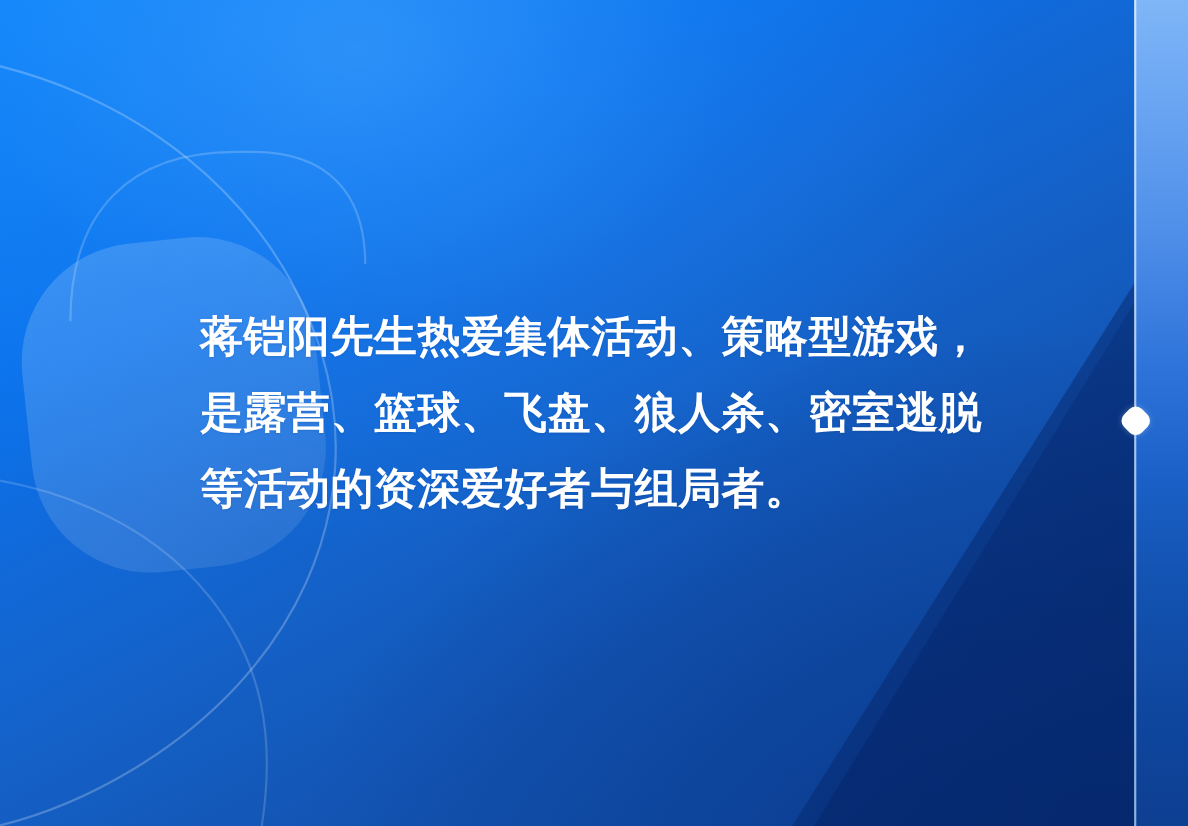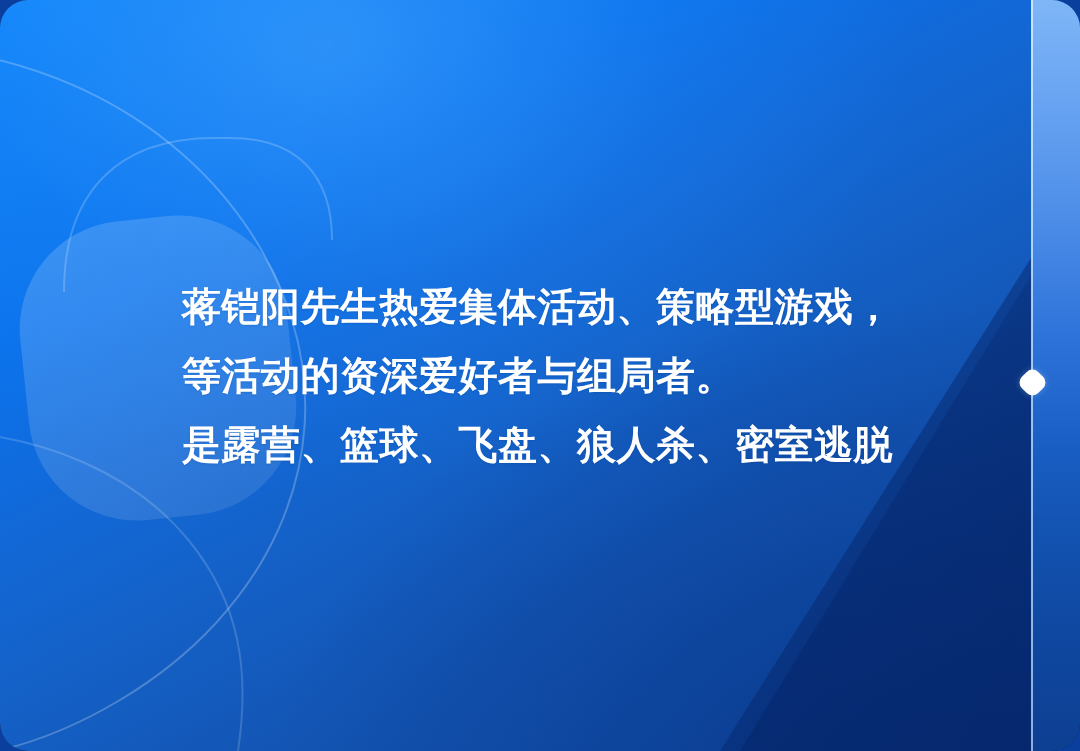--- a/index.html
+++ b/index.html
@@ -8,21 +8,20 @@
     padding: 0;
     background: #0b3f9e;
   }
   #stage {
     position: relative;
     width: 1080px;
     height: 751px;
     overflow: hidden;
     font-family: "Liberation Sans", "DejaVu Sans", sans-serif;
     background: #0f172a;
-    border-radius: 28px;
   }
 
   
   .bg-base {
     position: absolute;
     inset: 0;
     background:
       linear-gradient(152deg,
         #0f86fb 0%,
         #0c7bf2 14%,
@@ -185,17 +184,17 @@
 
   <div class="wedge"></div>
   <div class="wedge2"></div>
 
   <div class="right-strip"></div>
   <div class="strip-line"></div>
   <div class="dot"></div>
 
   <div class="text-block">
     <div class="text-line">蒋铠阳先生热爱集体活动、策略型游戏，</div>
+    <div class="text-line">是露营、篮球、飞盘、狼人杀、密室逃脱</div>
     <div class="text-line">等活动的资深爱好者与组局者。</div>
-    <div class="text-line">是露营、篮球、飞盘、狼人杀、密室逃脱</div>
   </div>
 
 </div>
 
 </body></html>

